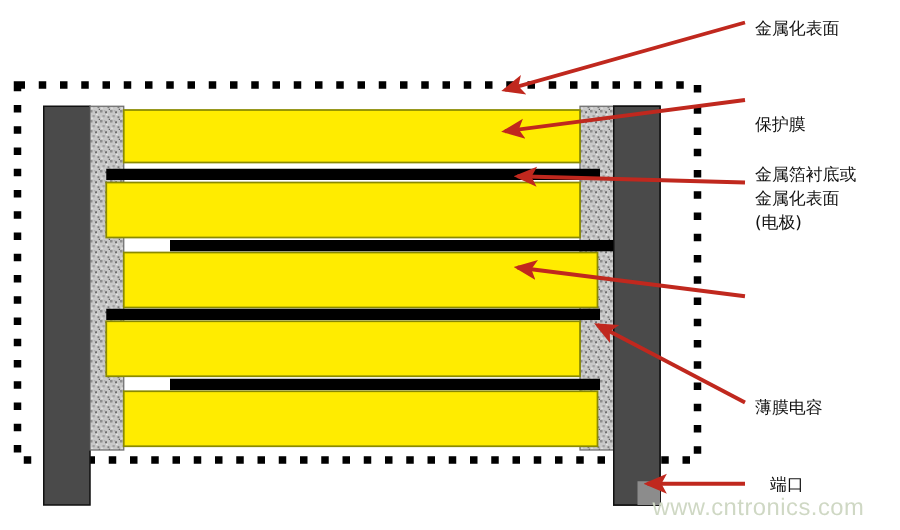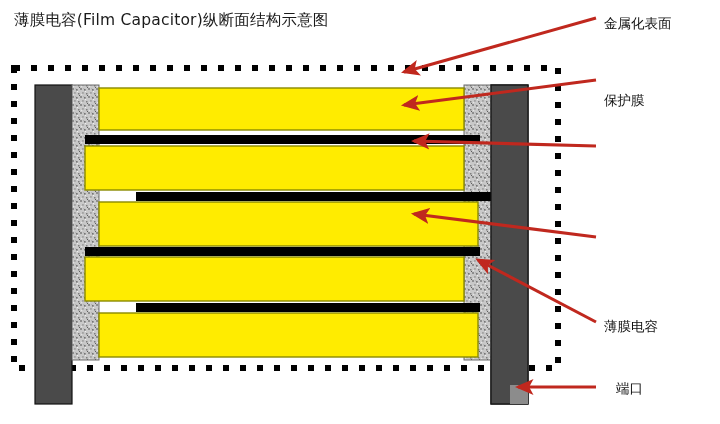--- a/index.html
+++ b/index.html
@@ -59,21 +59,20 @@
     letter-spacing: 0.4px;
     font-family: "Liberation Sans", sans-serif;
     user-select: none;
   }
 </style>
 </head>
 <body>
 
 <div id="root">
 
-  <div id="title">薄膜电容(Film Capacitor)纵断面结构示意图</div>
 
   <svg id="diagram" viewBox="0 0 720 424" xmlns="http://www.w3.org/2000/svg">
     <defs>
 
       <pattern id="speckle" width="8" height="8" patternUnits="userSpaceOnUse">
         <rect width="8" height="8" fill="#c9c9c9"></rect>
         <rect x="0" y="0" width="2" height="2" fill="#8e8e8e"></rect>
         <rect x="4" y="1" width="1.6" height="1.6" fill="#6f6f6f"></rect>
         <rect x="2" y="4" width="1.8" height="1.8" fill="#a3a3a3"></rect>
         <rect x="6" y="5" width="1.5" height="1.5" fill="#7d7d7d"></rect>
@@ -127,17 +126,21 @@
       <line id="arrow-protective-film" x1="596" y1="80" x2="404" y2="105" marker-end="url(#arrowhead)"></line>
       <line id="arrow-foil-substrate" x1="596" y1="146" x2="414" y2="141" marker-end="url(#arrowhead)"></line>
       <line id="arrow-plastic-film" x1="596" y1="237" x2="414" y2="214" marker-end="url(#arrowhead)"></line>
       <line id="arrow-metal-contact-layer" x1="596" y1="322" x2="478" y2="260" marker-end="url(#arrowhead)"></line>
       <line id="arrow-terminal" x1="596" y1="387" x2="518" y2="387" marker-end="url(#arrowhead)"></line>
     </g>
   </svg>
 
   <div class="label" id="lbl-0" style="left: 604px; top: 14px;">金属化表面</div>
   <div class="label" id="lbl-1" style="left: 604px; top: 91px;">保护膜</div>
+  <div class="label" id="lbl-2" style="left: 604px; top: 131px;">金属箔衬底或
+金属化表面
+(电极)</div>
   <div class="label" id="lbl-4" style="left: 604px; top: 317px;">薄膜电容</div>
   <div class="label" id="lbl-5" style="left: 616px; top: 379px;">端口</div>
 
+  <div id="watermark">www.cntronics.com</div>
 
 </div>
 
 </body></html>

